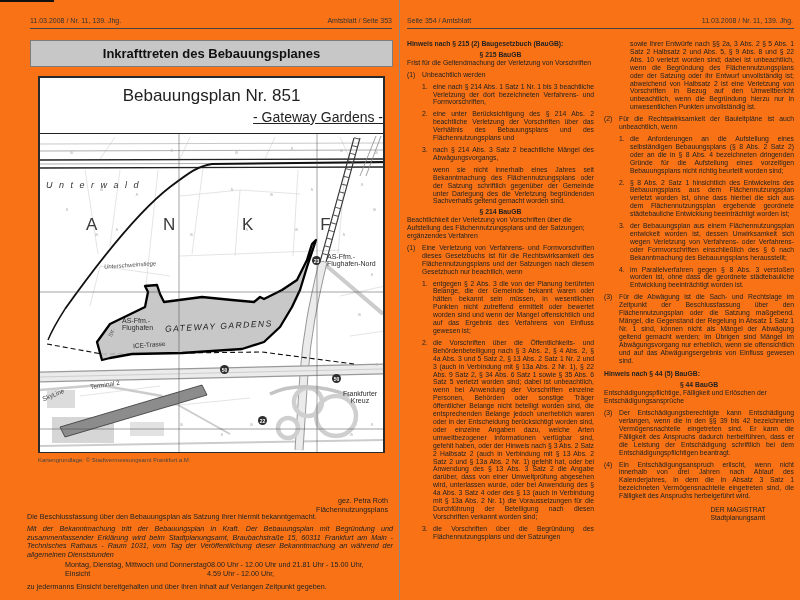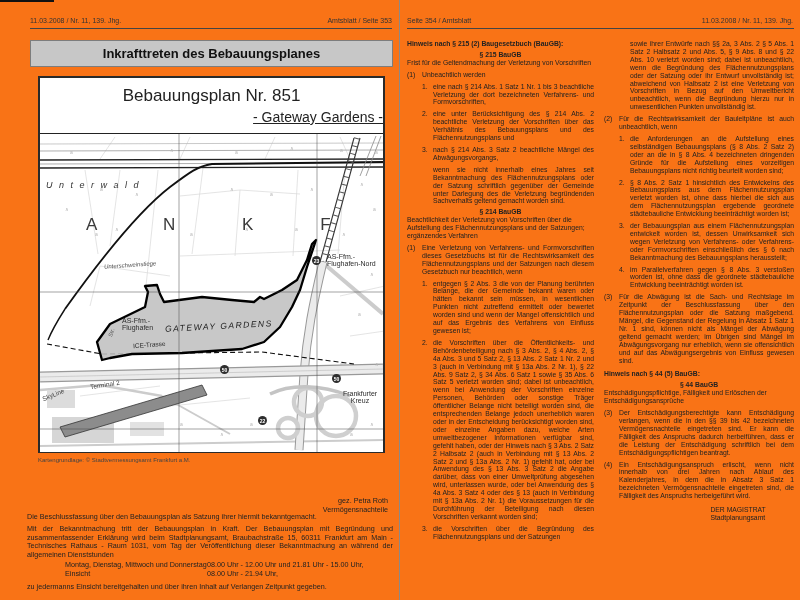--- a/index.html
+++ b/index.html
@@ -201,32 +201,32 @@
       <div class="badge" style="left:180px;top:231px;">50</div>
       <div class="badge" style="left:292px;top:240px;">50</div>
       <div class="badge" style="left:218px;top:282px;">22</div>
     </div>
   </div>
 
   <div id="map-caption">Kartengrundlage: © Stadtvermessungsamt Frankfurt a.M.</div>
 
   <div class="lp-sig" style="top:497px;">
     <div>gez. Petra Roth</div>
-    <div>Vermögensnachteile</div>
+    <div>Flächennutzungsplans</div>
   </div>
   <div class="lp-text" style="top:513px;">Die Beschlussfassung über den Bebauungsplan als Satzung ihrer hiermit bekanntgemacht.</div>
-  <div class="lp-text" style="top:525px;">Mit der Bekanntmachung tritt der Bebauungsplan in Kraft. Der Bebauungsplan mit Begründung und zusammenfassender Erklärung wird beim Stadtplanungsamt, Braubachstraße 15, 60311 Frankfurt am Main - Technisches Rathaus - Raum 1031, vom Tag der Veröffentlichung dieser Bekanntmachung an während der allgemeinen Dienststunden</div>
+  <div class="lp-text" style="top:525px;font-style:italic;">Mit der Bekanntmachung tritt der Bebauungsplan in Kraft. Der Bebauungsplan mit Begründung und zusammenfassender Erklärung wird beim Stadtplanungsamt, Braubachstraße 15, 60311 Frankfurt am Main - Technisches Rathaus - Raum 1031, vom Tag der Veröffentlichung dieser Bekanntmachung an während der allgemeinen Dienststunden</div>
   <div id="hours">
     <div class="hrow">
       <span class="hdays">Montag, Dienstag, Mittwoch und Donnerstag</span>
       <span>08.00 Uhr - 12.00 Uhr und 21.81 Uhr - 15.00 Uhr,</span>
     </div>
     <div class="hrow">
       <span class="hdays">Einsicht</span>
-      <span>08.00 Uhr - 21.94 Uhr,</span>
+      <span>4.59 Uhr - 12.00 Uhr,</span>
     </div>
   </div>
   <div class="lp-text" style="top:583px;">zu jedermanns Einsicht bereitgehalten und über ihren Inhalt auf Verlangen Zeitpunkt gegeben.</div>
 
   <div class="pg-header" style="left:407px;top:17px;">Seite 354 / Amtsblatt</div>
   <div class="pg-header" style="right:7px;top:17px;">11.03.2008 / Nr. 11, 139. Jhg.</div>
   <div class="pg-rule" style="left:407px;top:28px;width:387px;"></div>
 
   <div id="rp-cols">
     <div class="col" id="col1">

